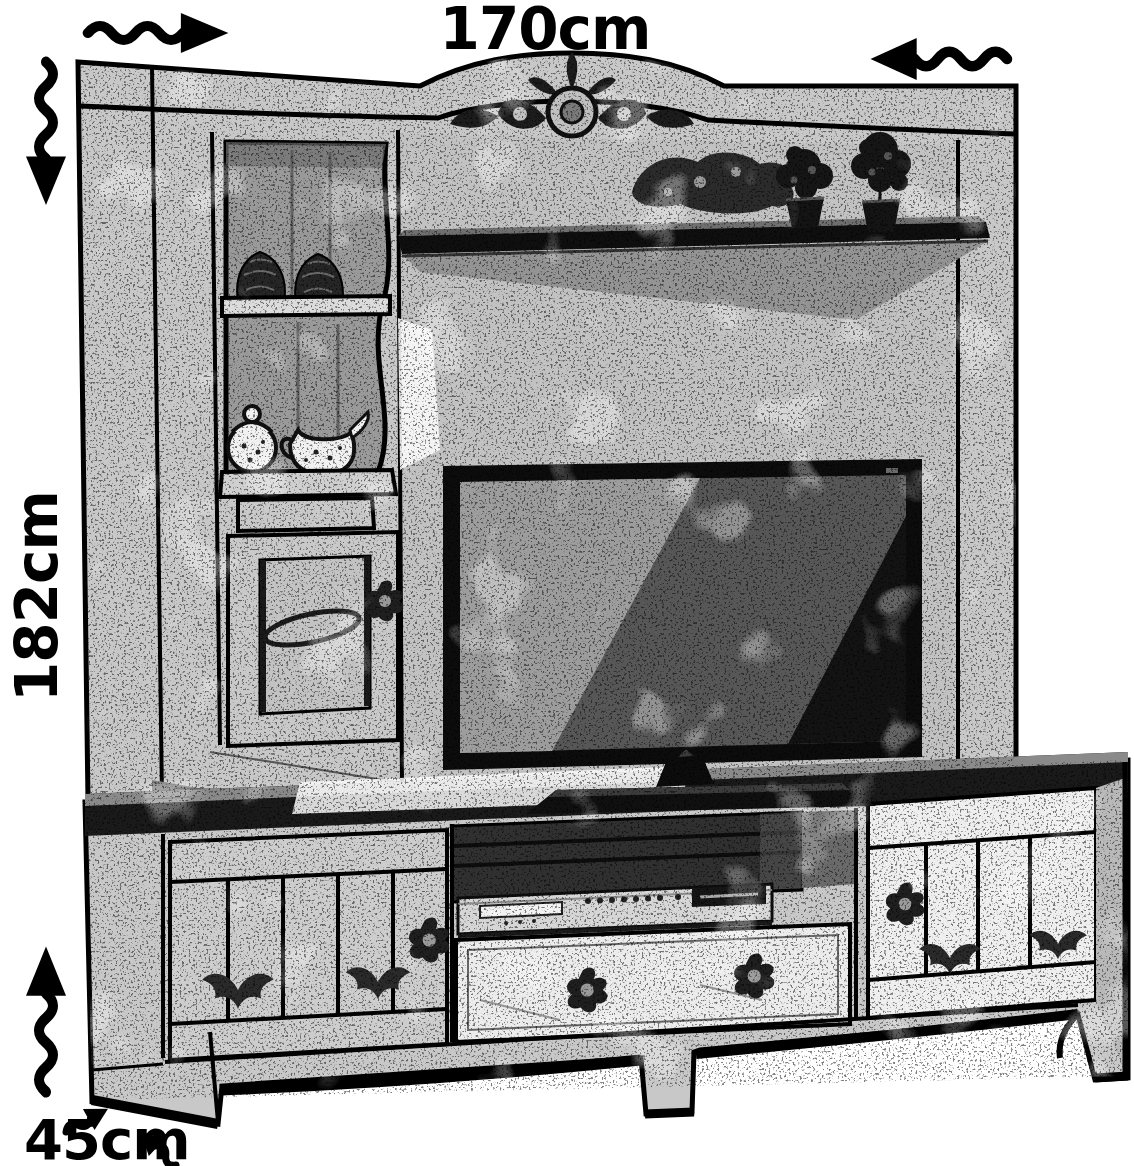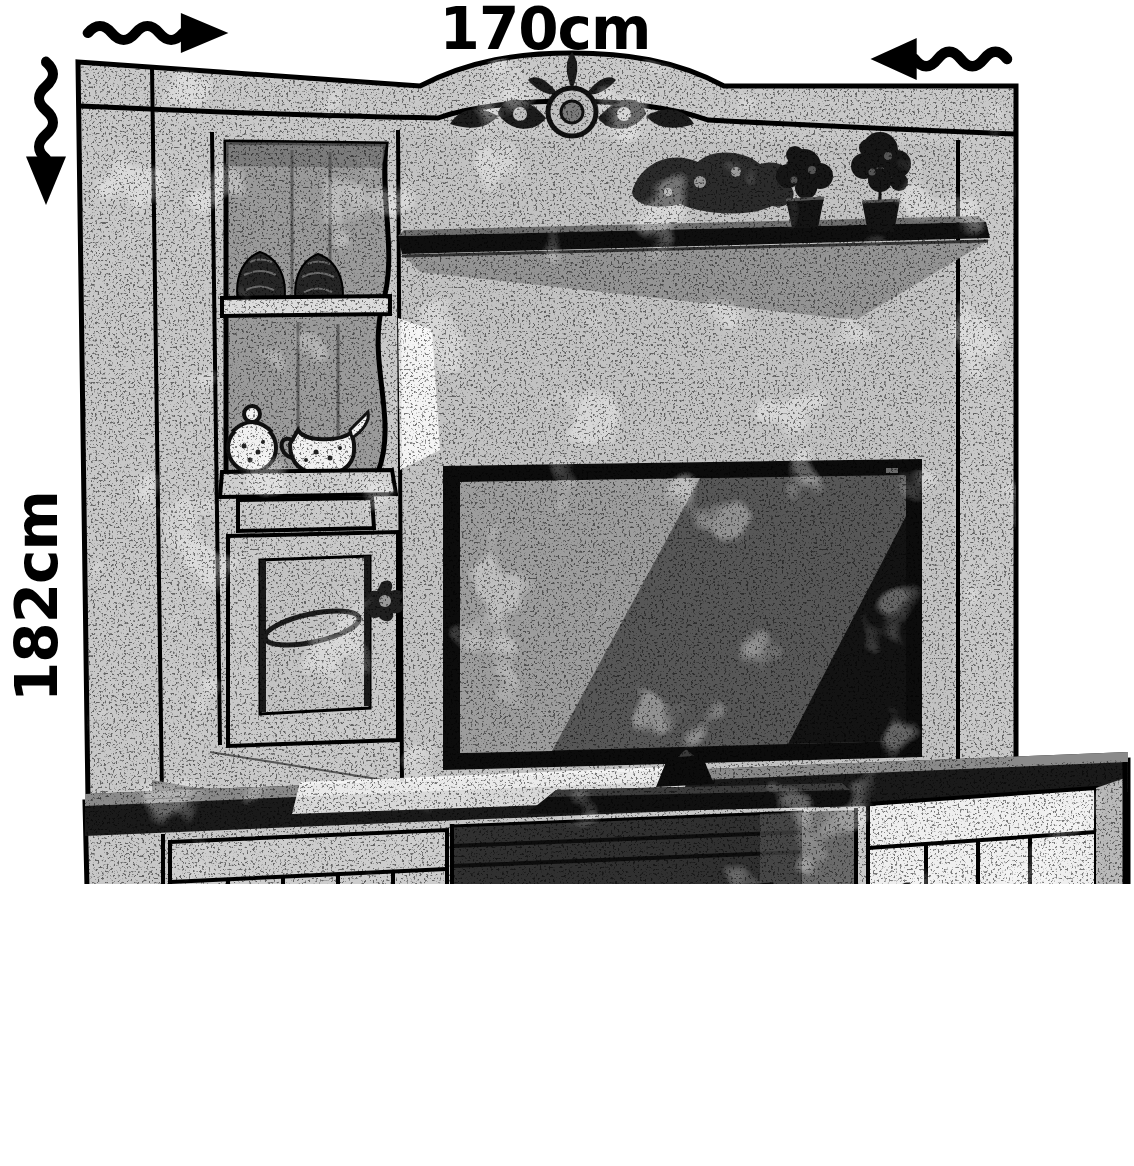--- a/index.html
+++ b/index.html
@@ -1,16 +1,16 @@
 <!DOCTYPE html>
 <html><head>
 <meta charset="utf-8">
 <style>
   html,body{margin:0;padding:0;background:#ffffff;}
-  .stage{position:relative;width:1134px;height:884px;background:#ffffff;overflow:hidden;
+  .stage{position:relative;width:1134px;height:1166px;background:#ffffff;overflow:hidden;
          font-family:"DejaVu Sans","Liberation Sans",sans-serif;}
   svg{display:block}
   text.dim{font-family:"DejaVu Sans","Liberation Sans",sans-serif;font-weight:bold;fill:#000;letter-spacing:-1px;}
 </style>
 </head>
 <body>
 
 <div class="stage">
 <svg width="1134" height="1166" viewBox="0 0 1134 1166">
   <defs>

